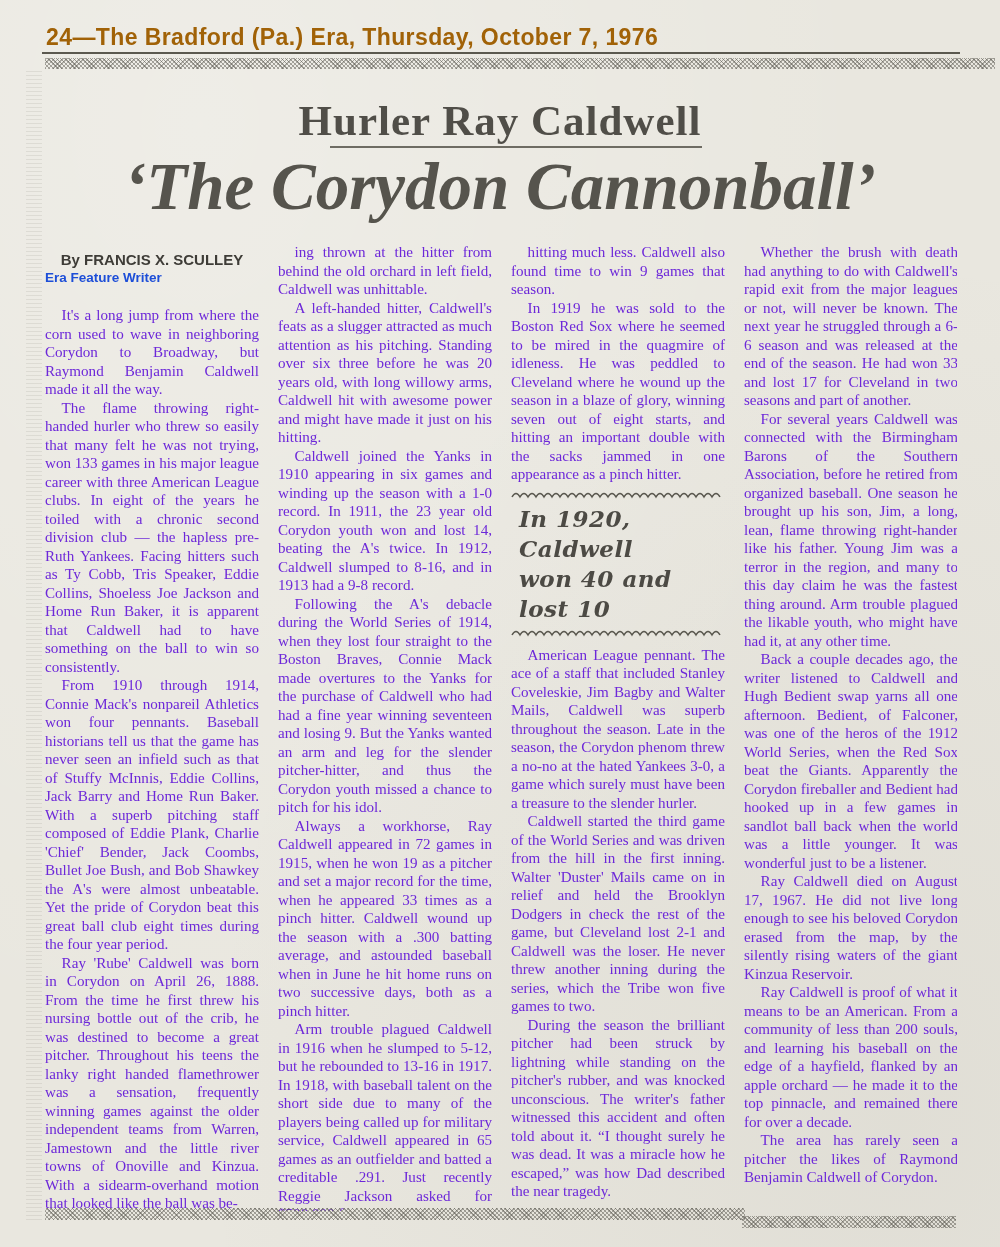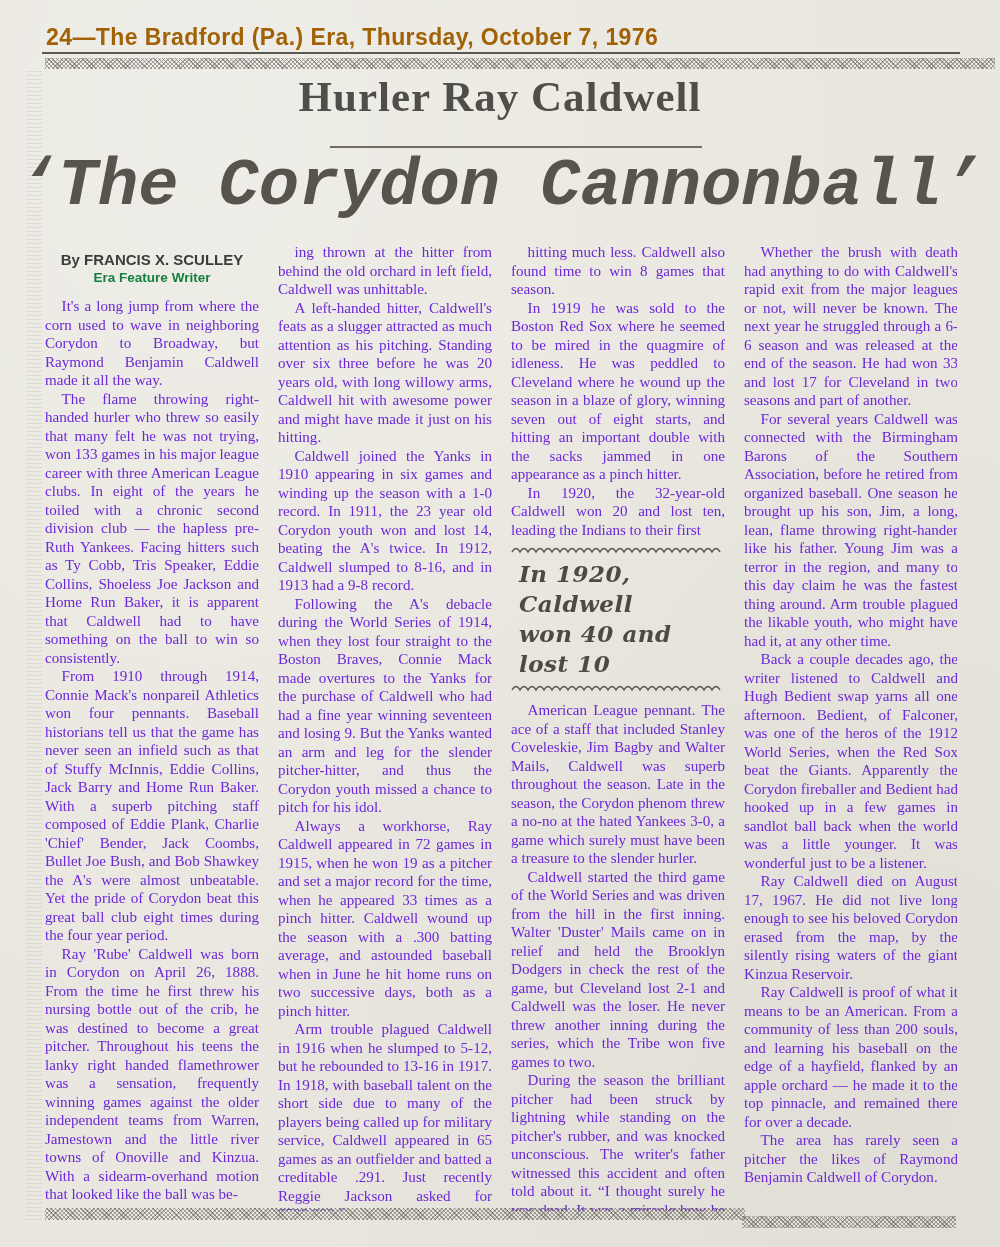--- a/index.html
+++ b/index.html
@@ -22,46 +22,46 @@
     font-family:"Liberation Sans", sans-serif;font-weight:bold;
     font-size:23px;color:#a16207;letter-spacing:.4px;white-space:nowrap;
   }
   .masthead-rule{position:absolute;top:52px;left:42px;width:918px;height:2px;background:#5b594f;}
   .top-hatch{position:absolute;top:58px;left:45px;width:950px;height:11px;}
   .left-texture{
     position:absolute;top:70px;left:26px;width:16px;height:1150px;opacity:.5;
     background-image:repeating-linear-gradient(0deg, rgba(110,106,95,.25) 0 1px, transparent 1px 4px);
   }
   .kicker{
-    position:absolute;top:72px;left:0;width:100%;text-align:center;
+    position:absolute;top:96px;left:0;width:100%;text-align:center;
     font-family:"Liberation Serif", serif;font-size:43px;font-weight:bold;
     color:#504e48;letter-spacing:1px;
   }
   .kicker-rule{position:absolute;top:146px;left:330px;width:372px;height:2px;background:#6e6c63;}
   .headline{
     position:absolute;top:148px;left:0;width:100%;text-align:center;
-    font-family:Liberation Mono, monospace;font-style:italic;font-weight:bold;
+    font-family:Liberation Serif, serif;font-style:italic;font-weight:bold;
     font-size:67px;color:#56544d;white-space:nowrap;letter-spacing:0px;
   }
   .cols{
     position:absolute;top:243px;left:45px;width:912px;height:968px;
     display:flex;gap:19px;overflow:hidden;
   }
   .col{flex:0 0 214px;width:214px;}
   .col p{
     margin:0;text-indent:1.1em;text-align:justify;
     font-size:15.1px;line-height:18.5px;color:#6d28d9;
   }
   .byline{
     font-family:"Liberation Sans", sans-serif;font-weight:bold;
     font-size:15px;text-align:center;color:#3e3c37;line-height:19px;margin-top:7px;
   }
   .byline-title{
     font-family:"Liberation Sans", sans-serif;font-weight:bold;
-    font-size:13.5px;text-align:center;color:#15803d;line-height:18px;margin-bottom:10px;
+    font-size:13.5px;color:#1d4ed8;line-height:18px;margin-bottom:19px;
   }
   .pullquote{margin:6px 0 8px 0;}
   .pq-line{
     font-family:"DejaVu Serif", serif;font-style:italic;font-weight:bold;
     font-size:23px;line-height:30px;color:#4c4a44;letter-spacing:.5px;margin-left:8px;
   }
   .wave{display:block;margin:4px 0;}
   .bottom-hatch-left{position:absolute;top:1208px;left:45px;width:700px;height:12px;}
   .bottom-hatch-right{position:absolute;top:1216px;left:742px;width:214px;height:12px;}
 </style>
@@ -91,23 +91,22 @@
   <div class="col">
     <p>ing thrown at the hitter from behind the old orchard in left field, Caldwell was unhittable.</p>
     <p>A left-handed hitter, Caldwell's feats as a slugger attracted as much attention as his pitching. Standing over six three before he was 20 years old, with long willowy arms, Caldwell hit with awesome power and might have made it just on his hitting.</p>
     <p>Caldwell joined the Yanks in 1910 appearing in six games and winding up the season with a 1-0 record. In 1911, the 23 year old Corydon youth won and lost 14, beating the A's twice. In 1912, Caldwell slumped to 8-16, and in 1913 had a 9-8 record.</p>
     <p>Following the A's debacle during the World Series of 1914, when they lost four straight to the Boston Braves, Connie Mack made overtures to the Yanks for the purchase of Caldwell who had had a fine year winning seventeen and losing 9. But the Yanks wanted an arm and leg for the slender pitcher-hitter, and thus the Corydon youth missed a chance to pitch for his idol.</p>
     <p>Always a workhorse, Ray Caldwell appeared in 72 games in 1915, when he won 19 as a pitcher and set a major record for the time, when he appeared 33 times as a pinch hitter. Caldwell wound up the season with a .300 batting average, and astounded baseball when in June he hit home runs on two successive days, both as a pinch hitter.</p>
     <p>Arm trouble plagued Caldwell in 1916 when he slumped to 5-12, but he rebounded to 13-16 in 1917. In 1918, with baseball talent on the short side due to many of the players being called up for military service, Caldwell appeared in 65 games as an outfielder and batted a creditable .291. Just recently Reggie Jackson asked for $500,000 for</p>
   </div>
 
   <div class="col">
-    <p>hitting much less. Caldwell also found time to win 8 games that season.</p>
+    <p>hitting much less. Caldwell also found time to win 9 games that season.</p>
     <p>In 1919 he was sold to the Boston Red Sox where he seemed to be mired in the quagmire of idleness. He was peddled to Cleveland where he wound up the season in a blaze of glory, winning seven out of eight starts, and hitting an important double with the sacks jammed in one appearance as a pinch hitter.</p>
-    <p>In 1920, the 32-year-old Caldwell won 20 and lost ten, leading the Indians to their first</p>
     <div class="pullquote">
       <svg class="wave" width="212" height="10">
         <path fill="none" stroke="#5a584f" stroke-width="1.5" d="M1 7 q4 -7 8 0 q4 -7 8 0 q4 -7 8 0 q4 -7 8 0 q4 -7 8 0 q4 -7 8 0 q4 -7 8 0 q4 -7 8 0 q4 -7 8 0 q4 -7 8 0 q4 -7 8 0 q4 -7 8 0 q4 -7 8 0 q4 -7 8 0 q4 -7 8 0 q4 -7 8 0 q4 -7 8 0 q4 -7 8 0 q4 -7 8 0 q4 -7 8 0 q4 -7 8 0 q4 -7 8 0 q4 -7 8 0 q4 -7 8 0 q4 -7 8 0 q4 -7 8 0"></path>
       </svg>
       <div class="pq-line">In 1920, Caldwell</div>
       <div class="pq-line">won 40 and lost 10</div>
       <svg class="wave" width="212" height="10">
         <path fill="none" stroke="#5a584f" stroke-width="1.5" d="M1 7 q4 -7 8 0 q4 -7 8 0 q4 -7 8 0 q4 -7 8 0 q4 -7 8 0 q4 -7 8 0 q4 -7 8 0 q4 -7 8 0 q4 -7 8 0 q4 -7 8 0 q4 -7 8 0 q4 -7 8 0 q4 -7 8 0 q4 -7 8 0 q4 -7 8 0 q4 -7 8 0 q4 -7 8 0 q4 -7 8 0 q4 -7 8 0 q4 -7 8 0 q4 -7 8 0 q4 -7 8 0 q4 -7 8 0 q4 -7 8 0 q4 -7 8 0 q4 -7 8 0"></path>
       </svg>
     </div>

